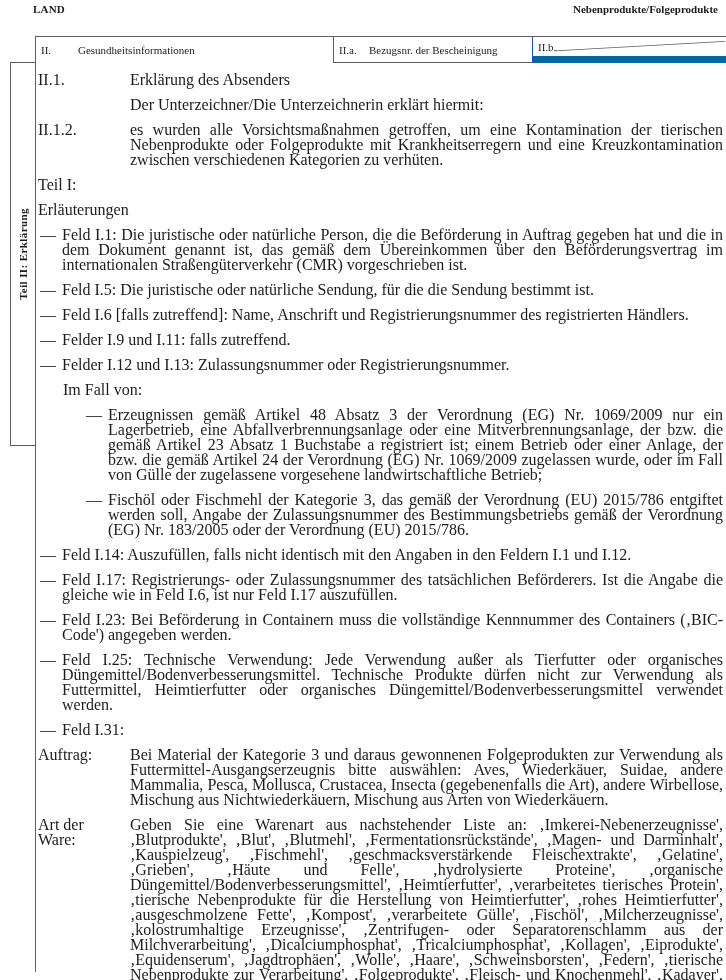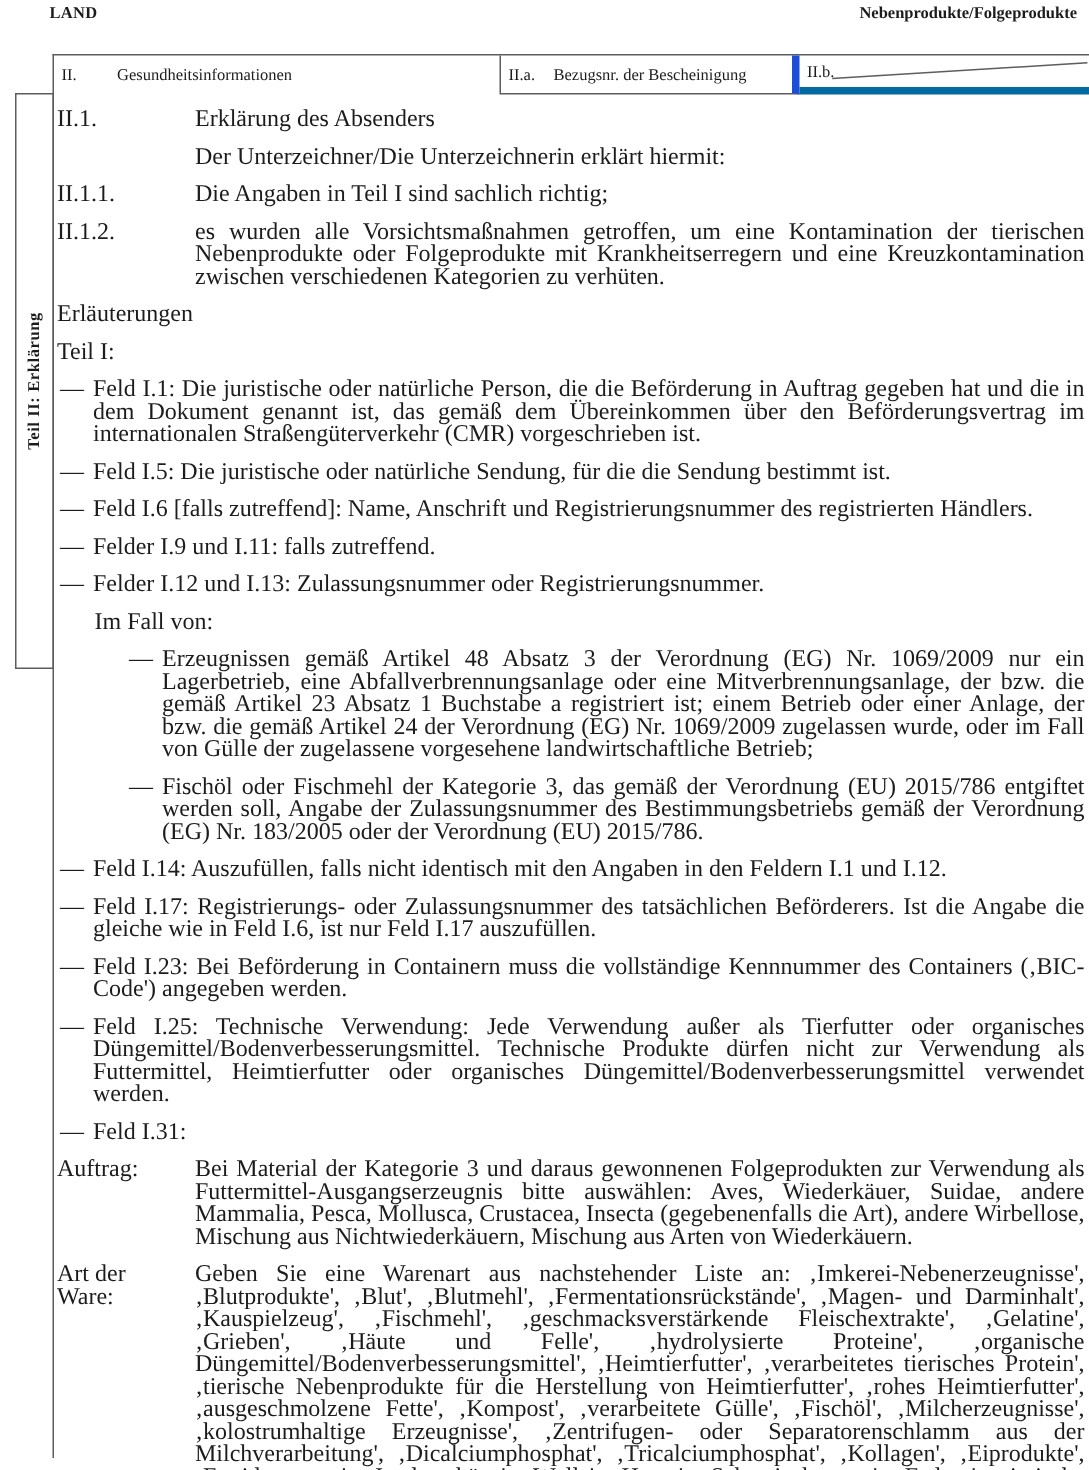--- a/index.html
+++ b/index.html
@@ -27,23 +27,23 @@
     font-size:11px; font-weight:bold; letter-spacing:.4px;
   }
   .main{
     position:absolute; left:35px; top:36px; width:692px; height:936px;
     border-top:1px solid #5d5d5d; border-left:1px solid #5d5d5d; border-right:1px solid #5d5d5d;
   }
   .head-row{ display:flex; height:26px; font-size:11px; }
   .hcell{ display:flex; align-items:center; }
   .hc1{ width:298px; border-right:1px solid #5d5d5d; }
   .hc1 .cnum{ padding-left:5px; width:42px; flex:none; }
-  .hc2{ width:199px; border-right:5px solid #1d4ed8; border-bottom:1px solid #5d5d5d; }
+  .hc2{ width:199px; border-right:1px solid #1d4ed8; border-bottom:1px solid #5d5d5d; }
   .hc2 .cnum{ padding-left:5px; width:35px; flex:none; }
-  .hc3{ flex:1; border-bottom:5px solid #0369a1; position:relative; }
+  .hc3{ flex:1; border-bottom:7px solid #0369a1; position:relative; }
   .hc3 .cnum{ padding-left:5px; }
   .diag{ position:absolute; left:0; top:0; width:100%; height:100%; }
   .diag line{ stroke:#5d5d5d; stroke-width:1.2; }
 
   .content{ padding:9px 3px 0 2px; font-size:16px; line-height:15px; }
   .row{ display:flex; margin-bottom:10px; }
   .row .num{ width:60px; flex:none; }
   .row .txt{ flex:1; text-align:justify;padding-left:32px; }
   .para{ margin-bottom:10px; }
   .li{ display:flex; margin-bottom:10px; margin-left:2px; }
@@ -92,33 +92,29 @@
       <div class="row">
         <span class="num">II.1.</span>
         <span class="txt">Erklärung des Absenders</span>
       </div>
 
       <div class="row">
         <span class="num"></span>
         <span class="txt">Der Unterzeichner/Die Unterzeichnerin erklärt hiermit:</span>
       </div>
 
-      <div class="row">
-        <span class="num">II.1.1.</span>
-        <span class="txt">Die Angaben in Teil I sind sachlich richtig;</span>
-      </div>
 
       <div class="row">
         <span class="num">II.1.2.</span>
         <span class="txt">es wurden alle Vorsichtsmaßnahmen getroffen, um eine Kontamination der tierischen Nebenprodukte oder Folgeprodukte mit Krankheitserregern und eine Kreuzkontamination zwischen verschiedenen Kategorien zu verhüten.</span>
       </div>
 
+      <div class="para">Teil I:</div>
+
       <div class="para">Erläuterungen</div>
-
-      <div class="para">Teil I:</div>
 
       <div class="li">
         <span class="dash">—</span>
         <span class="txt">Feld I.1: Die juristische oder natürliche Person, die die Beförderung in Auftrag gegeben hat und die in dem Dokument genannt ist, das gemäß dem Übereinkommen über den Beförderungsvertrag im internationalen Straßengüterverkehr (CMR) vorgeschrieben ist.</span>
       </div>
 
       <div class="li">
         <span class="dash">—</span>
         <span class="txt">Feld I.5: Die juristische oder natürliche Sendung, für die die Sendung bestimmt ist.</span>
       </div>

